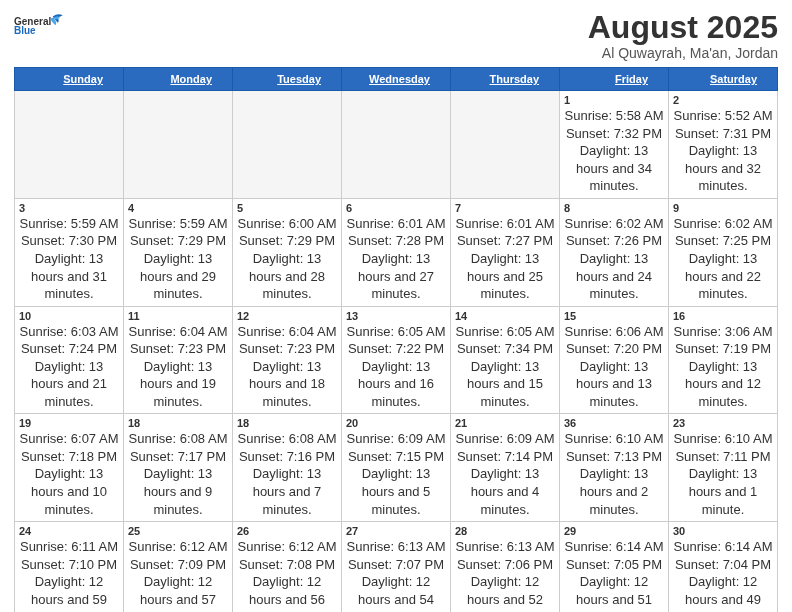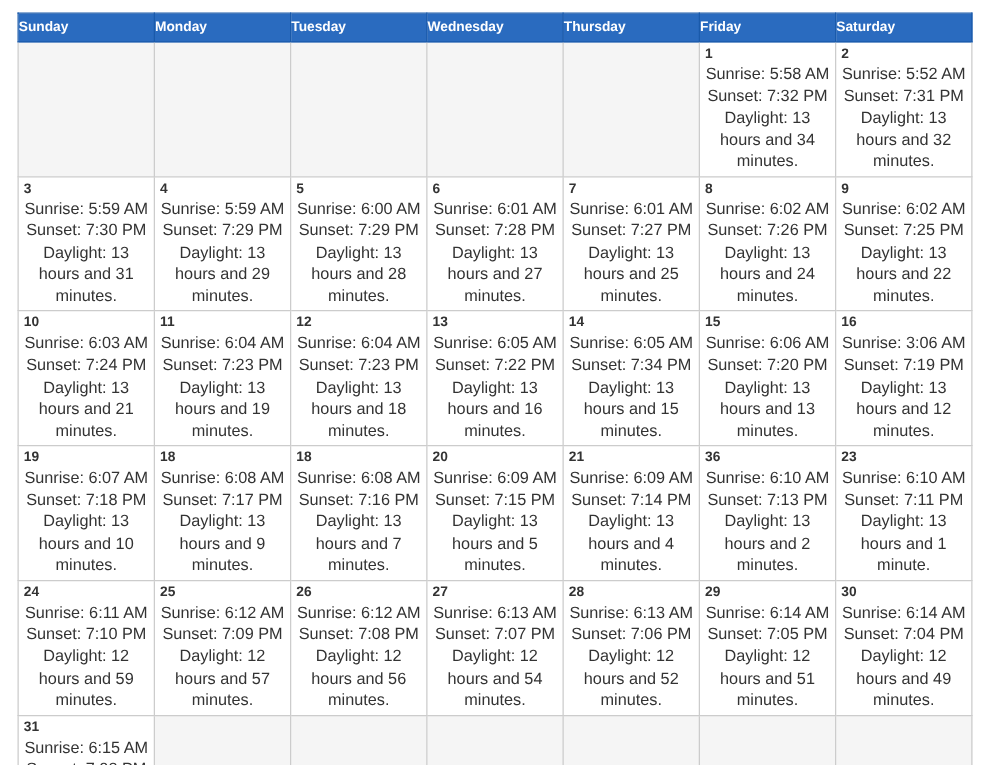--- a/index.html
+++ b/index.html
@@ -50,23 +50,24 @@
       border: 1px solid #ccc;
       border-collapse: collapse;
       width: 100%;
       table-layout: fixed;
     }
     .calendar thead tr th {
       background-color: #2a6bbf;
       color: #fff;
       font-size: 11px;
       font-weight: bold;
-      padding: 5px 0;
-      text-align: left;
+      padding: 5px 20px;
+      text-align: right;
       border: 1px solid #1a5aaa;
+      text-decoration: underline;
     }
     .calendar tbody tr td {
       border: 1px solid #ccc;
       vertical-align: top;
       padding: 3px 4px;
       font-size: 9px;
       color: #333;
       height: 78px;
       background: #fff;
     }
@@ -90,20 +91,36 @@
       background: #f5f5f5 !important;
     }
     .last-row td {
       height: 60px !important;
     }
   </style>
 </head>
 <body>
 
 <div class="page">
+  <div class="header">
+    <div class="logo">
+      <svg class="logo-bird" viewBox="0 0 80 40">
+
+        <text x="0" y="22" font-size="16" font-weight="bold" fill="#333" font-family="Arial">General</text>
+        <text x="0" y="36" font-size="16" font-weight="bold" fill="#1a6bbf" font-family="Arial">Blue</text>
+
+        <path d="M62,8 Q70,2 78,6 Q72,10 68,8 Q74,14 70,18 Q64,12 62,8Z" fill="#1a6bbf"></path>
+        <path d="M58,12 Q66,6 74,10 Q68,14 64,12 Q70,18 66,22 Q60,16 58,12Z" fill="#4da6e8"></path>
+      </svg>
+    </div>
+    <div class="title-block">
+      <div class="main-title">August 2025</div>
+      <div class="subtitle">Al Quwayrah, Ma'an, Jordan</div>
+    </div>
+  </div>
 
   <table class="calendar">
     <thead>
       <tr>
       <th>Sunday</th>
           <th>Monday</th>
           <th>Tuesday</th>
           <th>Wednesday</th>
           <th>Thursday</th>
           <th>Friday</th>

